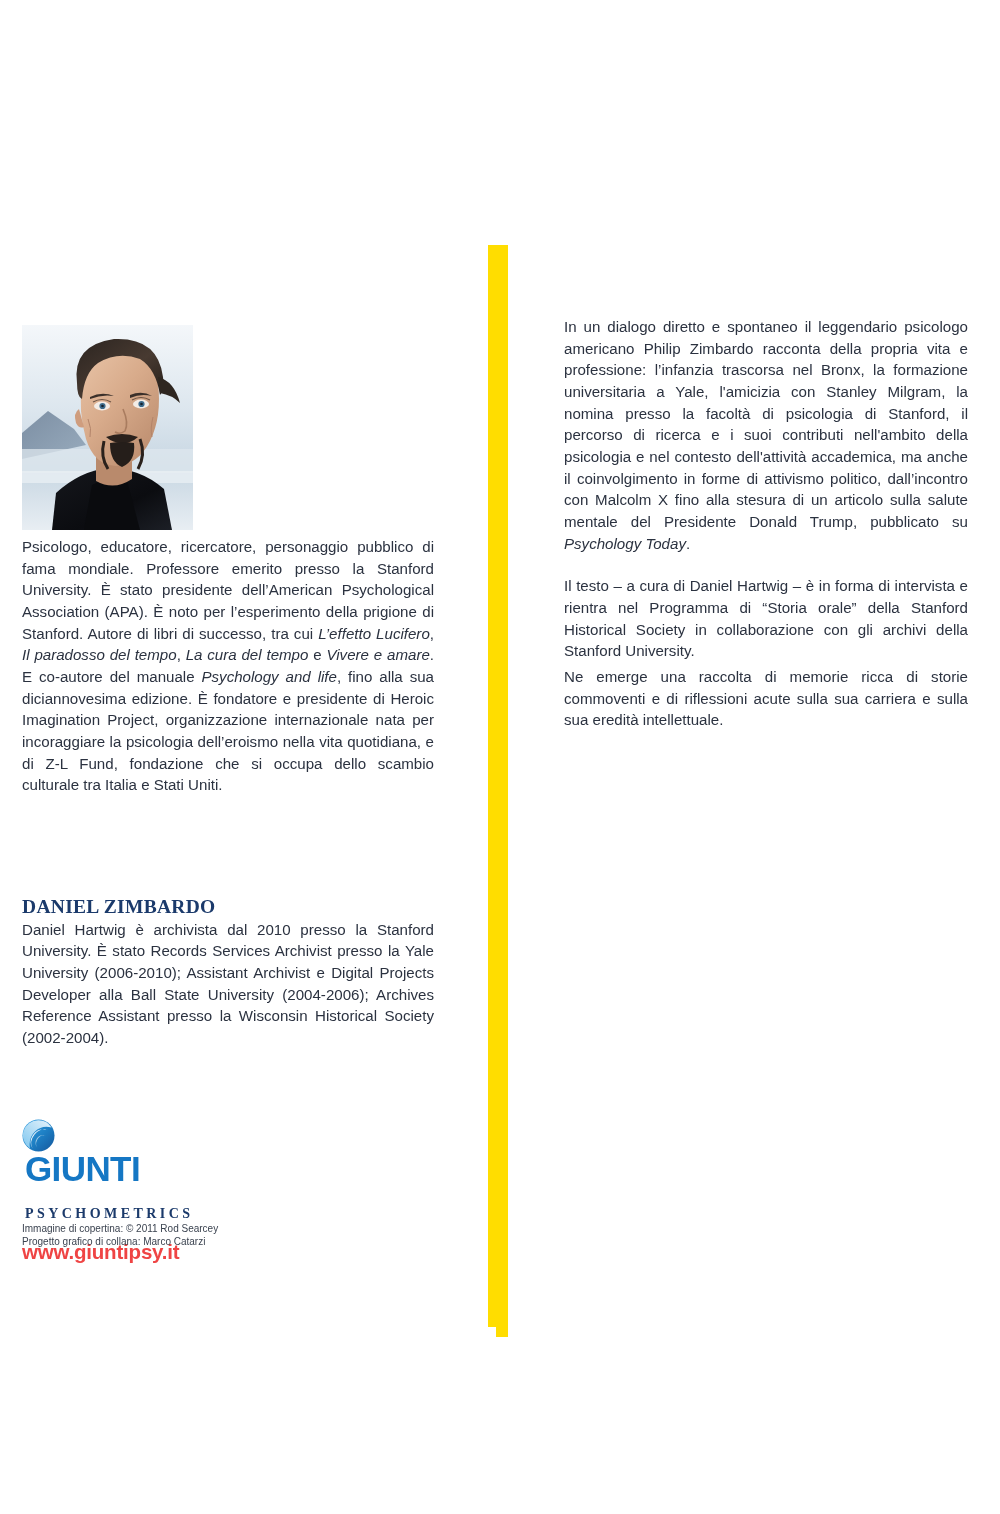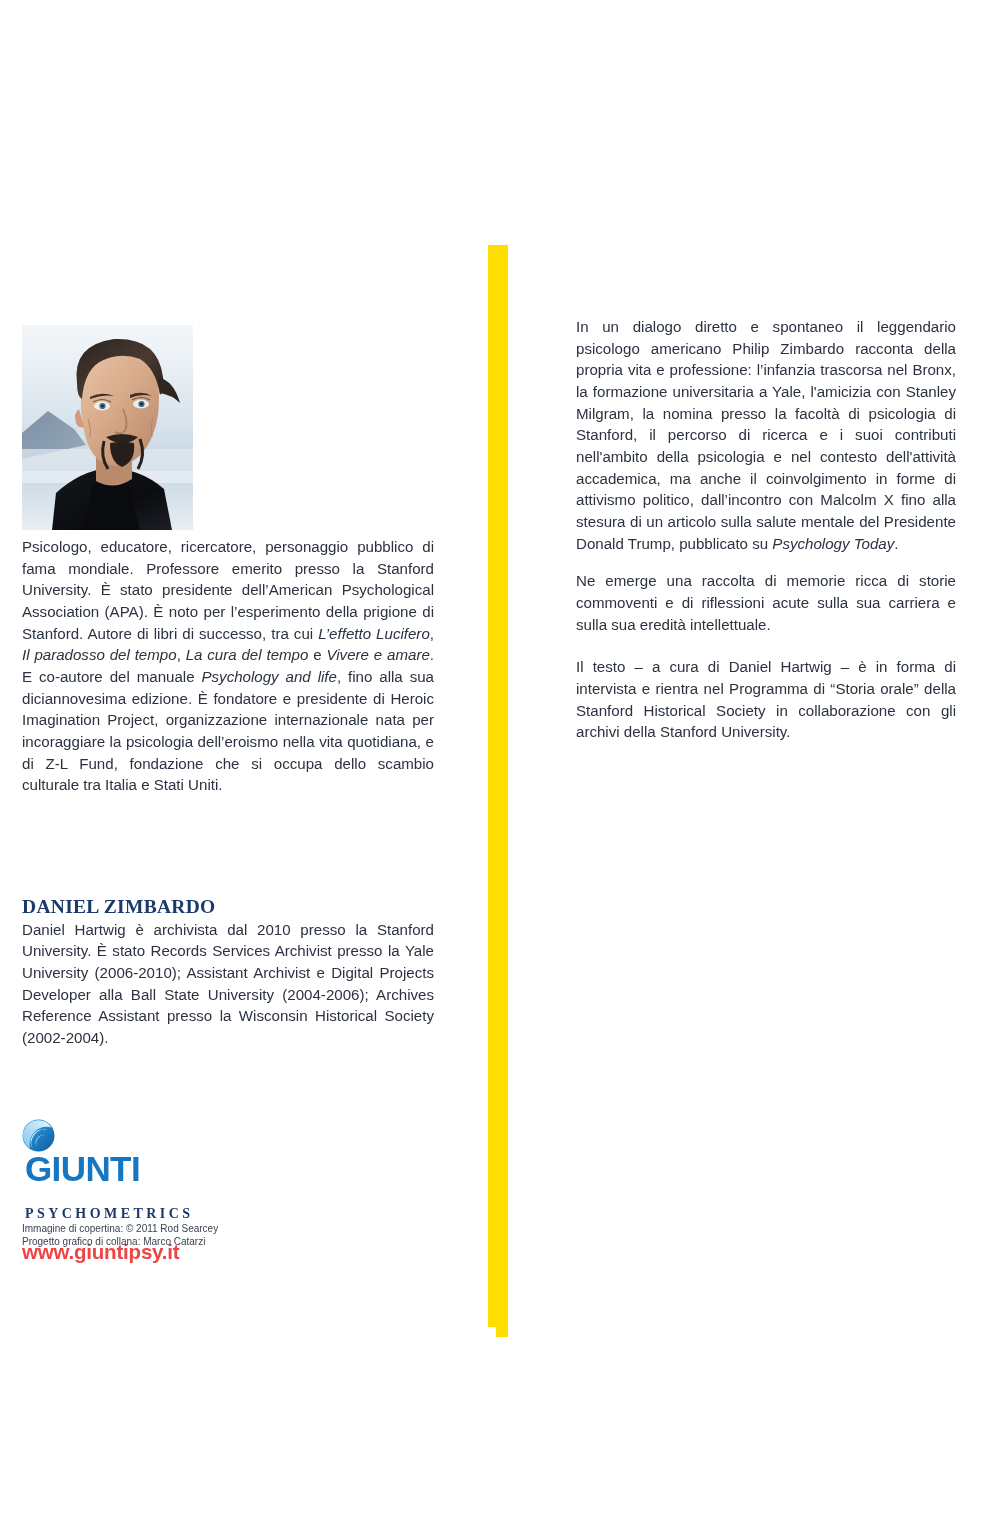--- a/index.html
+++ b/index.html
@@ -146,21 +146,21 @@
   }
 
   
   .right-col {
     position: absolute;
     left: 560px;
     top: 316px;
     width: 412px;
   }
   p.blurb {
-    margin: 16px;
+    margin: 4px;
     font-size: 15.1px;
     line-height: 1.435;
     text-align: justify;
     text-justify: inter-word;
     color: #2b3240;
   }
   p.blurb.tight { margin-top: 0; }
   p.blurb.gap { margin-top: 21px; }
   p.blurb i { font-style: italic; }
 </style>
@@ -283,17 +283,17 @@
     <a href="#" class="site-link">www.giuntipsy.it</a>
   </div>
 
   <div class="credits">
     <div>Immagine di copertina: © 2011 Rod Searcey</div>
     <div>Progetto grafico di collana: Marco Catarzi</div>
   </div>
 
   <div class="right-col">
     <p class="blurb tight">In un dialogo diretto e spontaneo il leggendario psicologo americano Philip Zimbardo racconta della propria vita e professione: l’infanzia trascorsa nel Bronx, la formazione universitaria a Yale, l'amicizia con Stanley Milgram, la nomina presso la facoltà di psicologia di Stanford, il percorso di ricerca e i suoi contributi nell'ambito della psicologia e nel contesto dell'attività accademica, ma anche il coinvolgimento in forme di attivismo politico, dall’incontro con Malcolm X fino alla stesura di un articolo sulla salute mentale del Presidente Donald Trump, pubblicato su <i>Psychology Today</i>.</p>
+    <p class="blurb gap">Il testo – a cura di Daniel Hartwig – è in forma di intervista e rientra nel Programma di “Storia orale” della Stanford Historical Society in collaborazione con gli archivi della Stanford University.</p>
     <p class="blurb tight">Ne emerge una raccolta di memorie ricca di storie commoventi e di riflessioni acute sulla sua carriera e sulla sua eredità intellettuale.</p>
-    <p class="blurb gap">Il testo – a cura di Daniel Hartwig – è in forma di intervista e rientra nel Programma di “Storia orale” della Stanford Historical Society in collaborazione con gli archivi della Stanford University.</p>
   </div>
 
 </div>
 
 </body></html>

